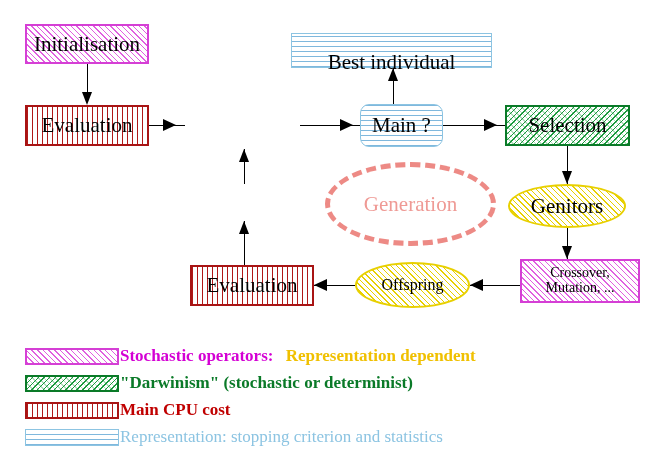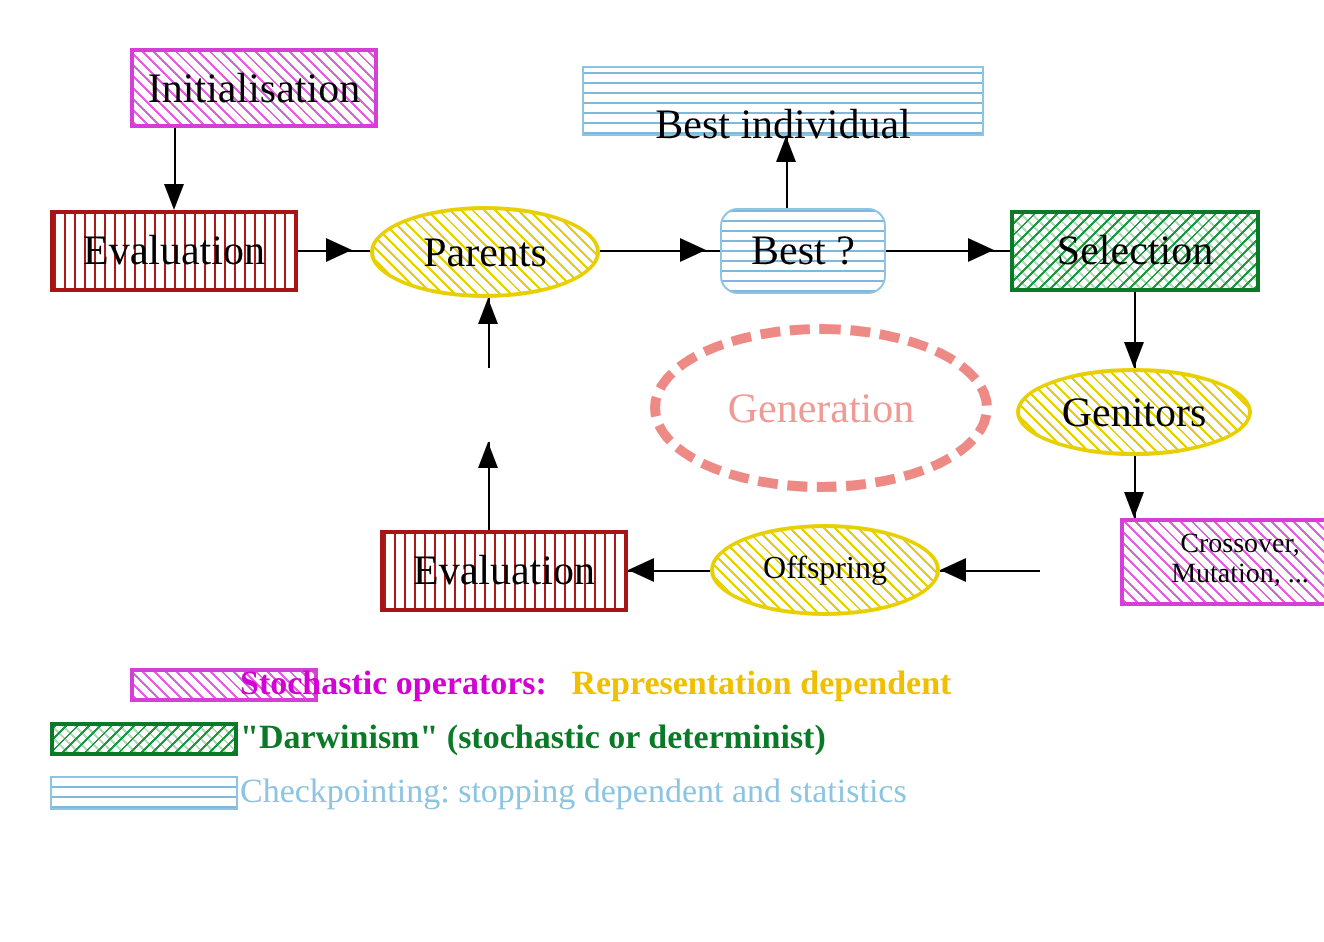--- a/index.html
+++ b/index.html
@@ -6,21 +6,20 @@
   body{width:662px;height:471px;overflow:hidden;font-family:"Liberation Serif",serif;}
   #canvas{position:relative;width:662px;height:471px;background:#fff;}
 
   .node{position:absolute;box-sizing:border-box;display:flex;align-items:center;justify-content:center;text-align:center;color:#000;}
   .node .lbl{position:relative;z-index:3;line-height:1.05;}
 
   
   .pat-magenta{
     background-color:#ffffff;
     background-image:repeating-linear-gradient(45deg,#e060e0 0 1px,rgba(0,0,0,0) 1px 4px);
-    margin-left:40px;
   }
   .pat-green{
     background-color:#ffffff;
     background-image:repeating-linear-gradient(-45deg,#1a9a3c 0 1px,rgba(0,0,0,0) 1px 4px),
                      repeating-linear-gradient(45deg,rgba(26,154,60,.35) 0 1px,rgba(0,0,0,0) 1px 4px);
   }
   .pat-red{
     background-color:#ffffff;
     background-image:repeating-linear-gradient(90deg,#b01818 0 1px,rgba(0,0,0,0) 1px 5px);
   }
@@ -53,49 +52,46 @@
   .arrow.down{border-left:5px solid transparent;border-right:5px solid transparent;border-top:13px solid #000;}
   .arrow.up{border-left:5px solid transparent;border-right:5px solid transparent;border-bottom:13px solid #000;}
 
   
   #generation{position:absolute;left:325px;top:162px;width:171px;height:84px;z-index:0;}
   #generation .ring{position:absolute;inset:0;border:5px dashed #ed8a85;border-radius:50%;box-sizing:border-box;}
   #generation .gtxt{position:absolute;inset:0;display:flex;align-items:center;justify-content:center;
       color:#ef9a95;font-size:21px;}
 
   
-  #legend{position:absolute;left:0;top:334px;width:528px;}
+  #legend{position:absolute;left:0;top:348px;width:528px;}
   .lrow{position:relative;height:27px;}
   .swatch{position:absolute;left:25px;width:94px;height:17px;box-sizing:border-box;}
   .ltext{position:absolute;left:120px;top:-2px;font-size:17px;white-space:nowrap;font-weight:bold;}
   .ltext .tail{font-weight:bold;}
 </style>
 </head>
 <body>
 
 <div id="canvas">
 
   <div class="node pat-magenta bd-magenta" style="left:25px;top:24px;width:124px;height:40px;">
     <span class="lbl" style="font-size:21px;">Initialisation</span>
   </div>
 
   <div class="node pat-red bd-red" style="left:25px;top:105px;width:124px;height:41px;">
     <span class="lbl" style="font-size:21px;">Evaluation</span>
   </div>
 
-  <div class="node pat-yellow bd-yellow ellipse" style="left:185px;top:103px;width:115px;height:46px;">
-    <span class="lbl" style="font-size:21px;">Parents</span>
-  </div>
 
   <div class="node pat-blue bd-blue" style="left:291px;top:33px;width:201px;height:35px;">
     <span class="lbl" style="font-size:21px;margin-top:23px;">Best individual</span>
   </div>
 
   <div class="node pat-blue bd-blue rounded" style="left:360px;top:104px;width:83px;height:43px;">
-    <span class="lbl" style="font-size:21px;">Best ?</span>
+    <span class="lbl" style="font-size:21px;">Main ?</span>
   </div>
 
   <div class="node pat-yellow bd-yellow ellipse" style="left:508px;top:184px;width:118px;height:44px;">
     <span class="lbl" style="font-size:21px;">Genitors</span>
   </div>
 
   <div class="node pat-green bd-green" style="left:505px;top:105px;width:125px;height:41px;">
     <span class="lbl" style="font-size:21px;">Selection</span>
   </div>
 
@@ -161,23 +157,29 @@
       </div>
     </div>
 
     <div class="lrow">
       <div class="swatch pat-green bd-green"></div>
       <div class="ltext">
         <span style="color:#0a7a28;">"Darwinism" (stochastic or determinist)</span>
       </div>
     </div>
 
+    <div class="lrow">
+      <div class="swatch pat-red bd-red"></div>
+      <div class="ltext">
+        <span style="color:#c00000;">Main CPU cost</span>
+      </div>
+    </div>
 
     <div class="lrow">
       <div class="swatch pat-blue bd-blue"></div>
       <div class="ltext">
-        <span style="color:#8cc4e2;font-weight:normal;">Checkpointing: stopping dependent and statistics</span>
+        <span style="color:#8cc4e2;font-weight:normal;">Representation: stopping criterion and statistics</span>
       </div>
     </div>
 
   </div>
 
 </div>
 
 </body></html>

